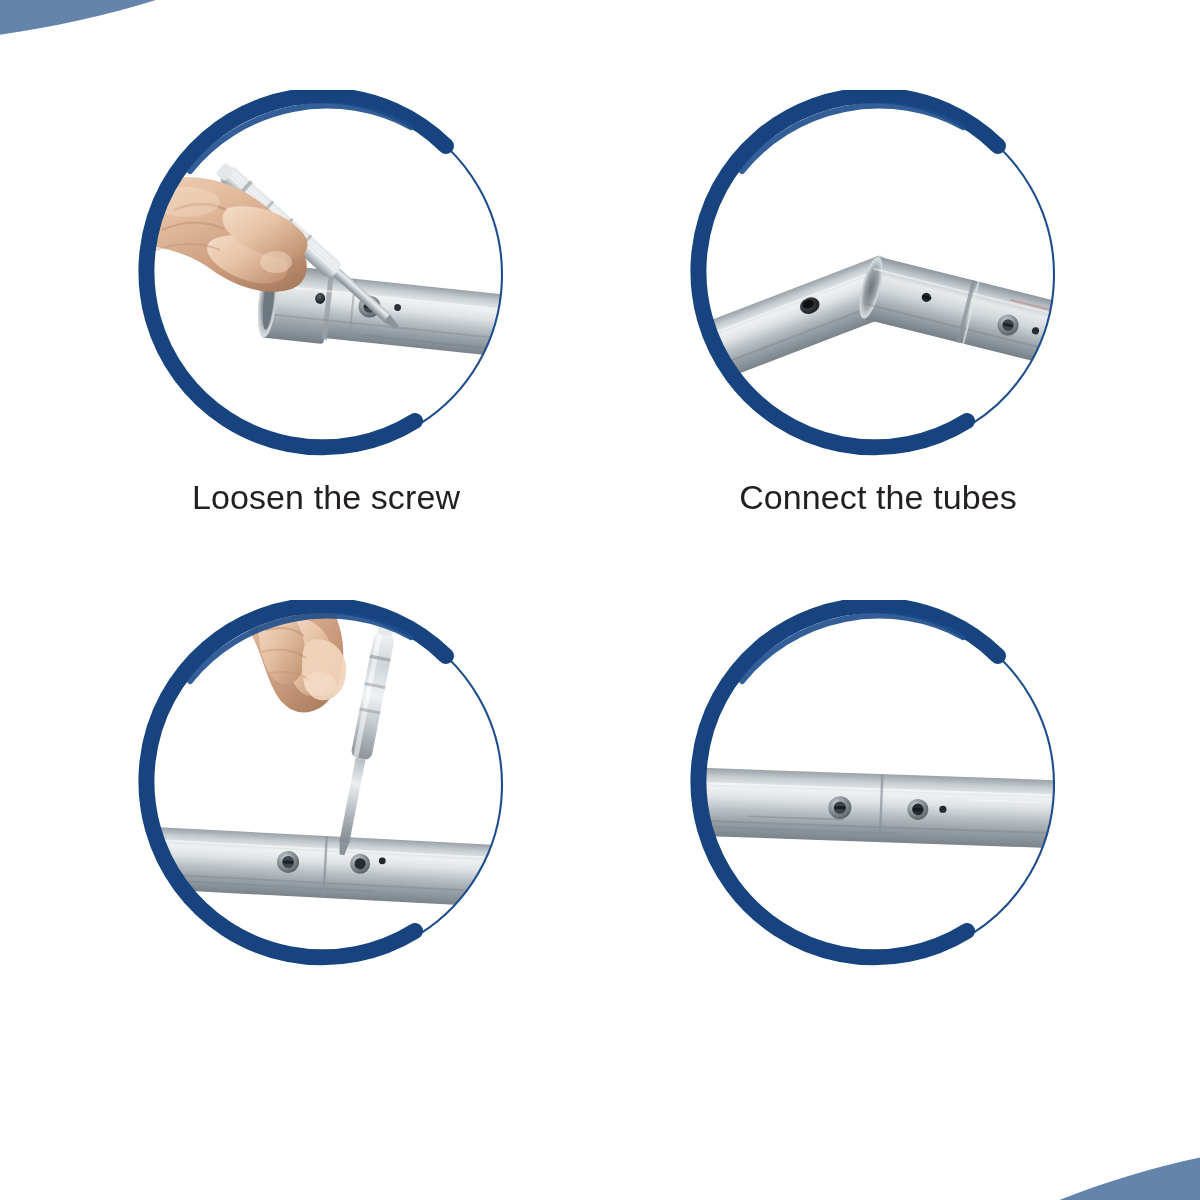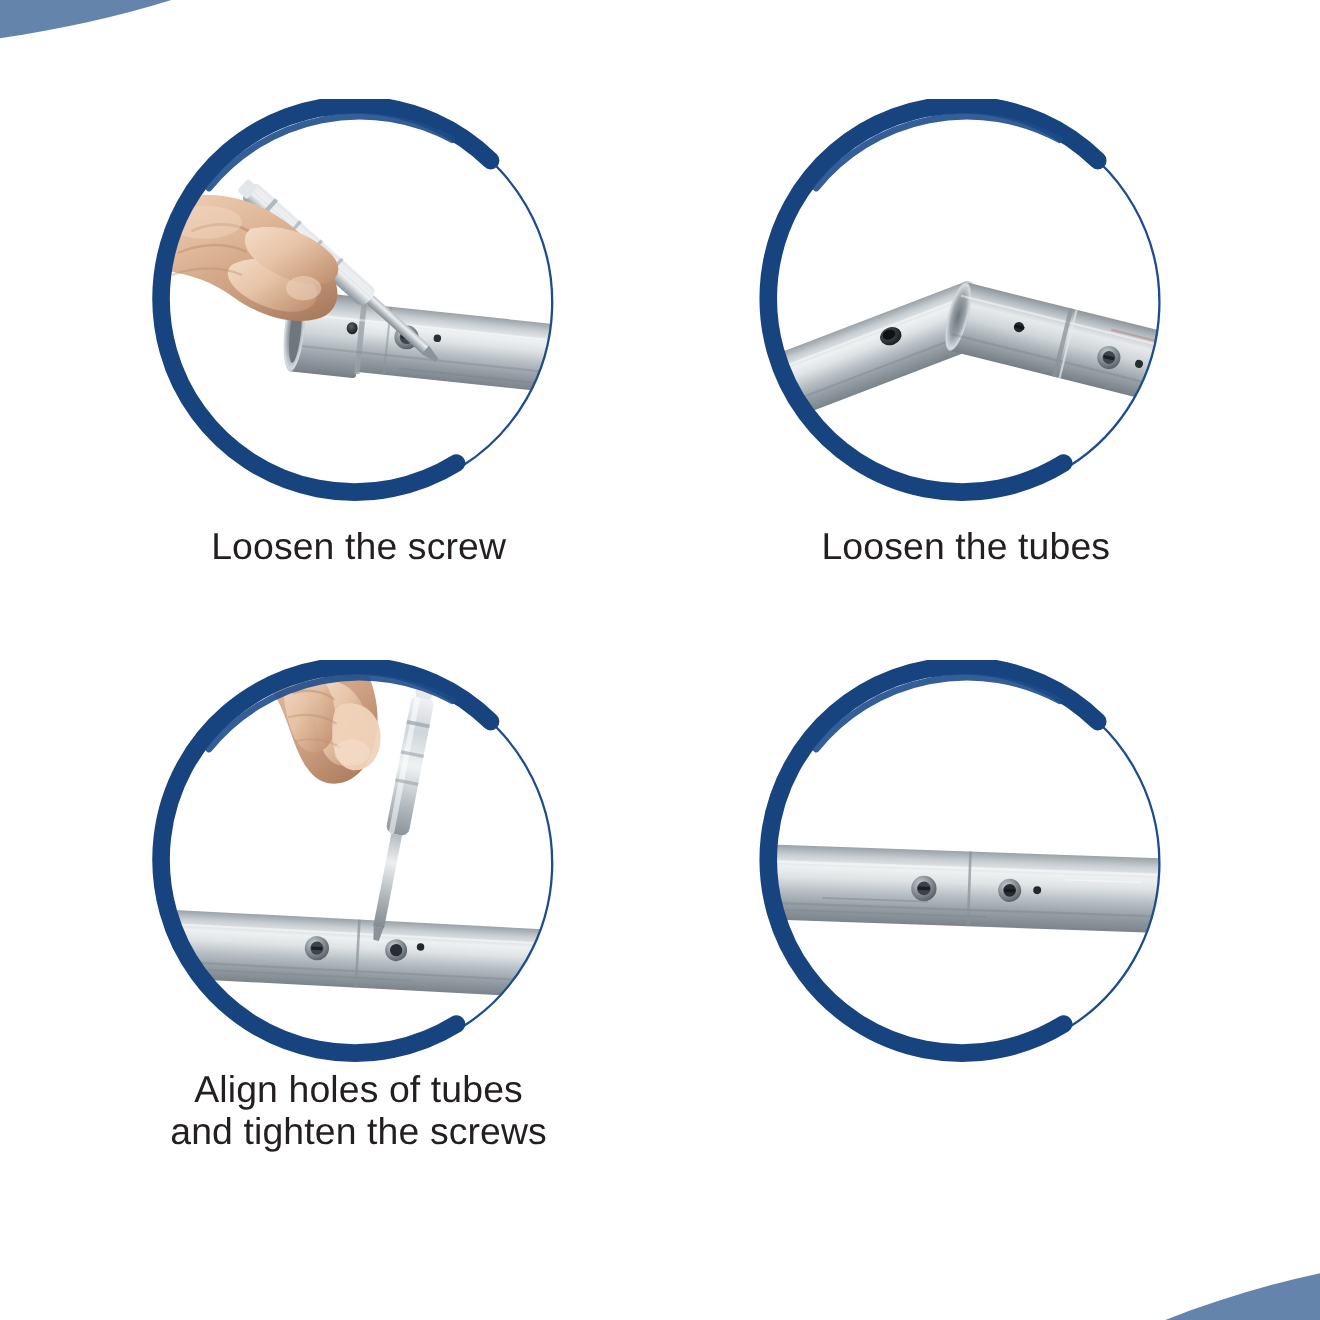--- a/index.html
+++ b/index.html
@@ -239,21 +239,21 @@
             </g>
           </g>
 
           <g>
             <path d="M210,9 A176,176 0 1,1 209.99,9 Z" fill="none" stroke="#1d4d8c" stroke-width="2.1"></path>
             <path d="M330,56 A176,176 0 1,0 299,331" fill="none" stroke="#17447f" stroke-width="16" stroke-linecap="round"></path>
             <path d="M295,37 A176,176 0 0,0 74,81" fill="none" stroke="#1d4d8c" stroke-width="6" stroke-linecap="round" opacity=".9"></path>
           </g>
         </svg>
       </div>
-      <div class="caption" id="caption-2">Loosen the tubes</div>
+      <div class="caption" id="caption-2">Connect the tubes</div>
     </div>
 
     <div class="panel" id="panel-3">
       <div class="circle-wrap">
         <svg class="circle-svg" viewBox="0 0 420 400">
           <g clip-path="url(#clipC3)">
             <rect x="0" y="0" width="420" height="400" fill="#ffffff"></rect>
 
             <g transform="rotate(3 210 265)">
               <rect x="-20" y="236" width="470" height="62" fill="url(#metalH)"></rect>
@@ -305,22 +305,20 @@
             </g>
           </g>
 
           <g>
             <path d="M210,9 A176,176 0 1,1 209.99,9 Z" fill="none" stroke="#1d4d8c" stroke-width="2.1"></path>
             <path d="M330,56 A176,176 0 1,0 299,331" fill="none" stroke="#17447f" stroke-width="16" stroke-linecap="round"></path>
             <path d="M295,37 A176,176 0 0,0 74,81" fill="none" stroke="#1d4d8c" stroke-width="6" stroke-linecap="round" opacity=".9"></path>
           </g>
         </svg>
       </div>
-      <div class="caption" id="caption-3">Align holes of tubes
-and tighten the screws</div>
     </div>
 
     <div class="panel" id="panel-4">
       <div class="circle-wrap">
         <svg class="circle-svg" viewBox="0 0 420 400">
           <g clip-path="url(#clipC4)">
             <rect x="0" y="0" width="420" height="400" fill="#ffffff"></rect>
 
             <g transform="rotate(2 210 205)">
               <rect x="-20" y="174" width="470" height="68" fill="url(#metalH)"></rect>

